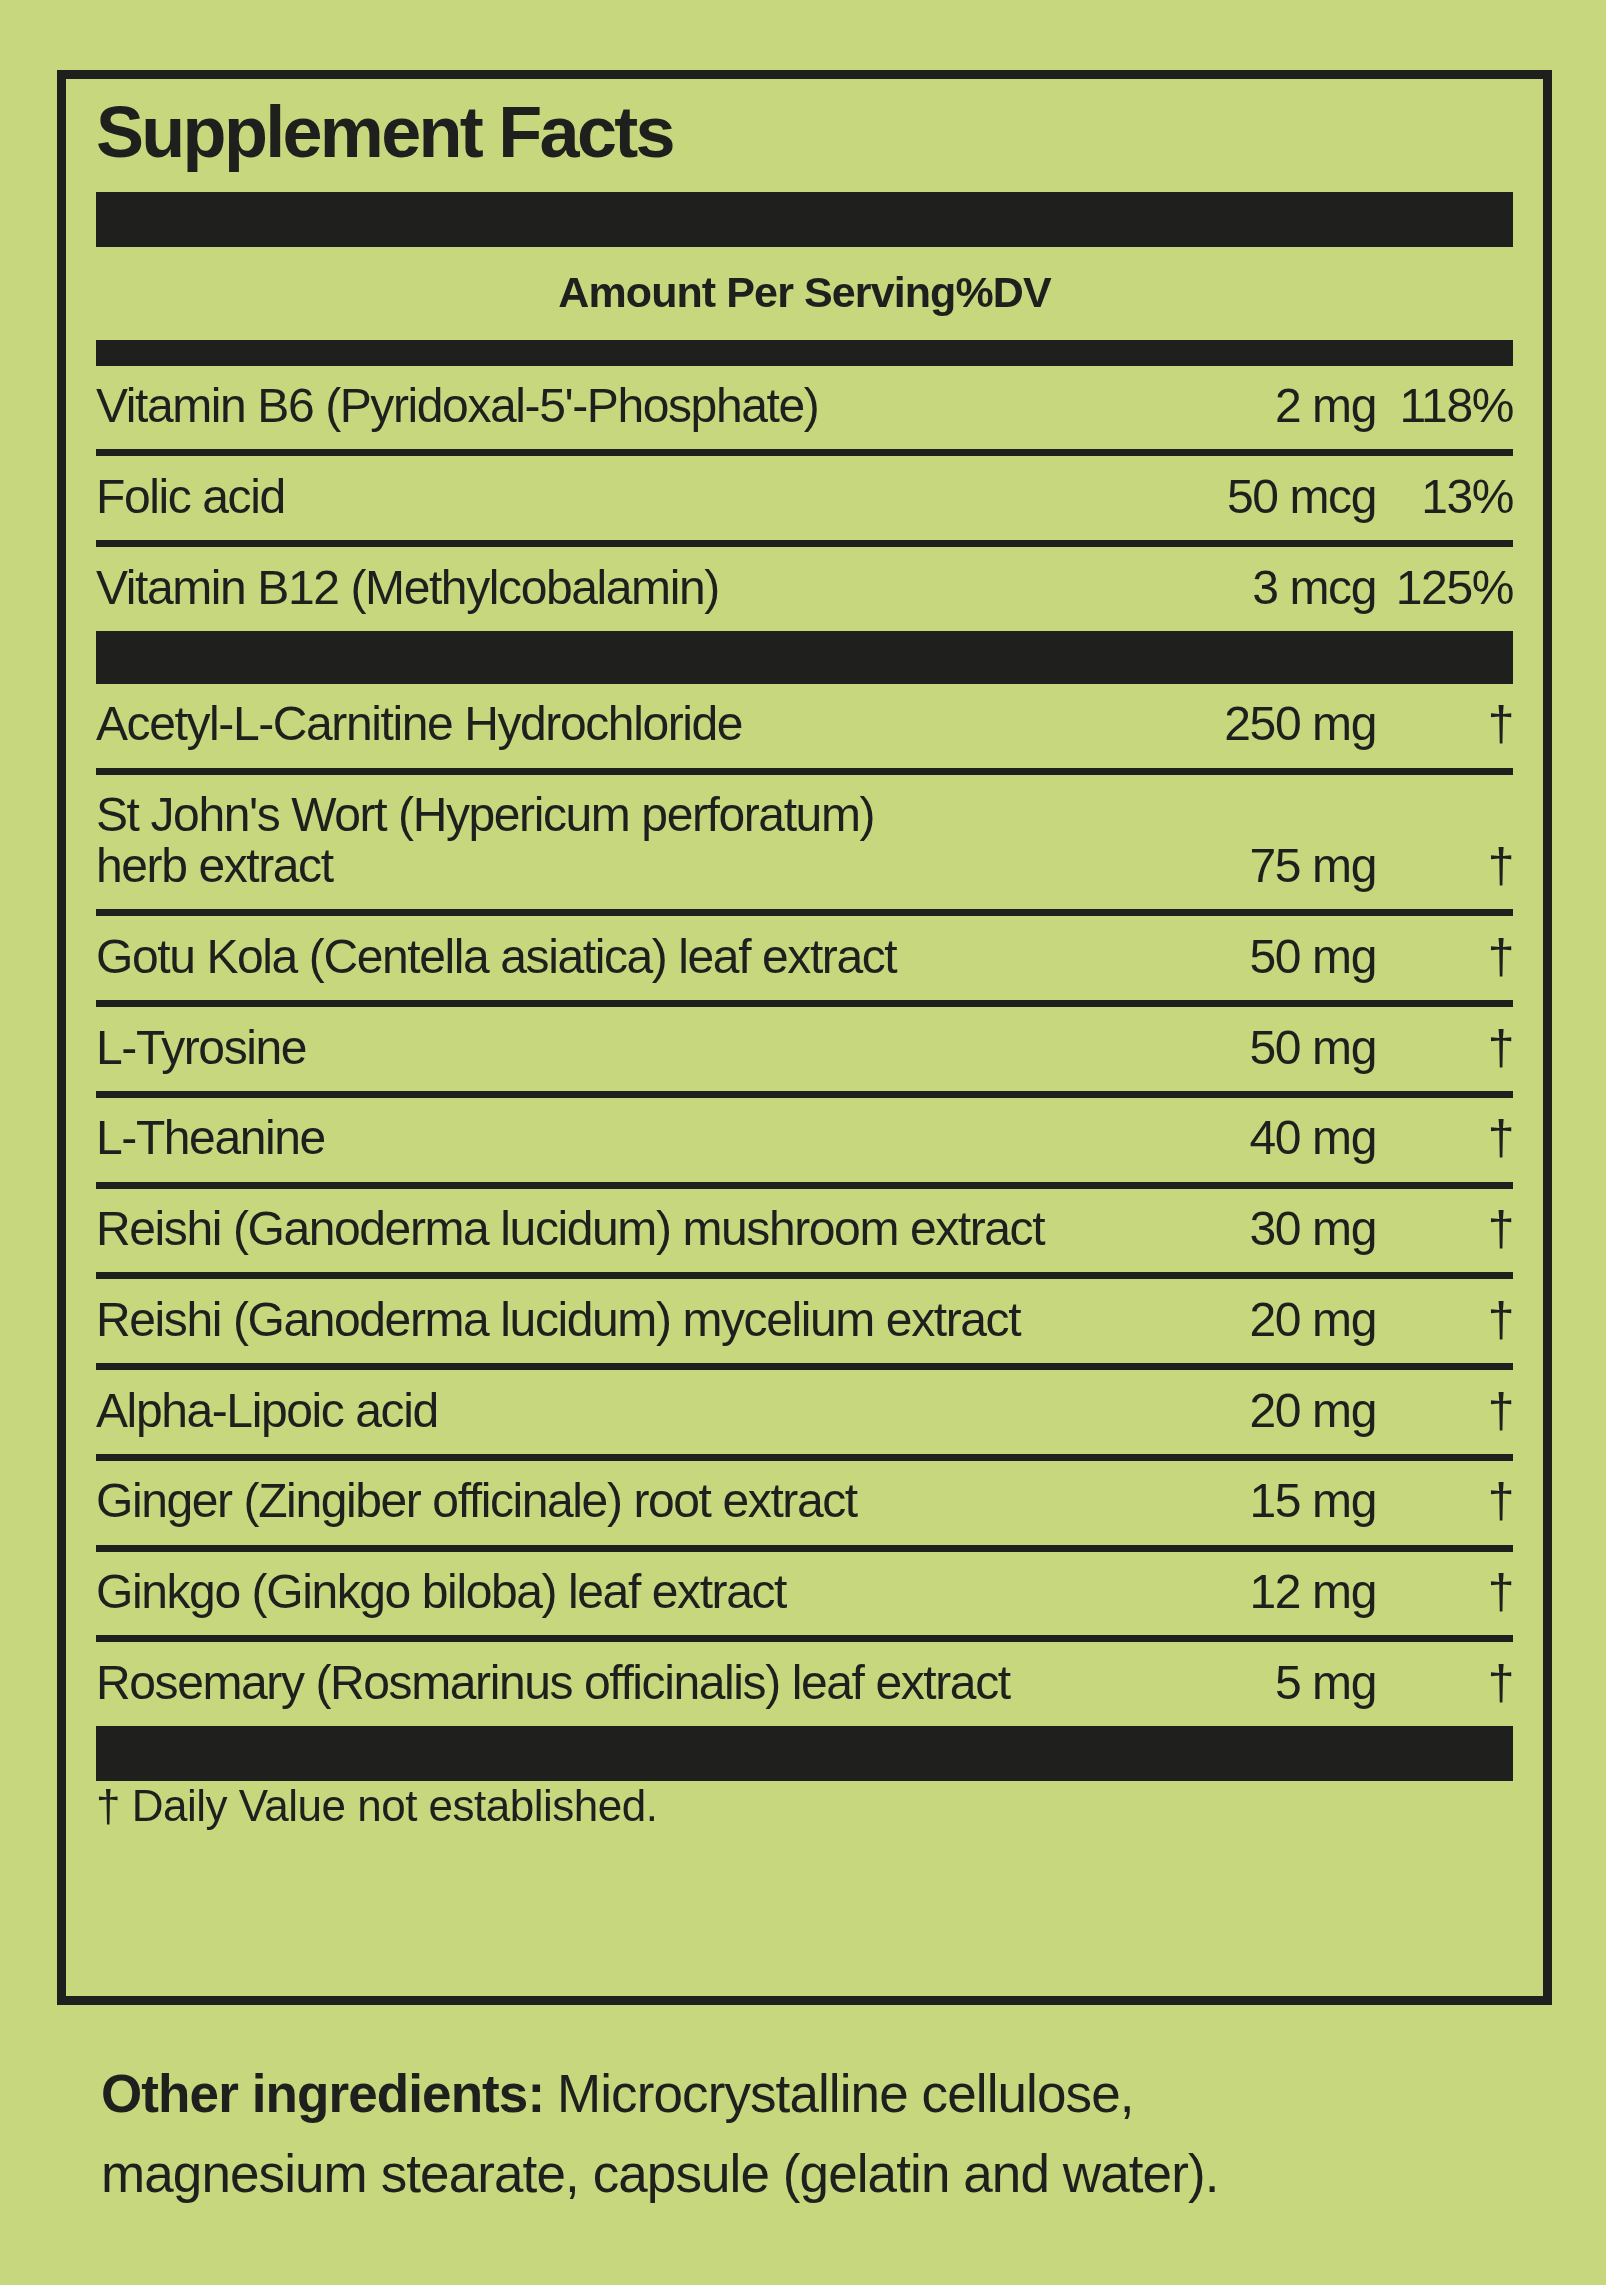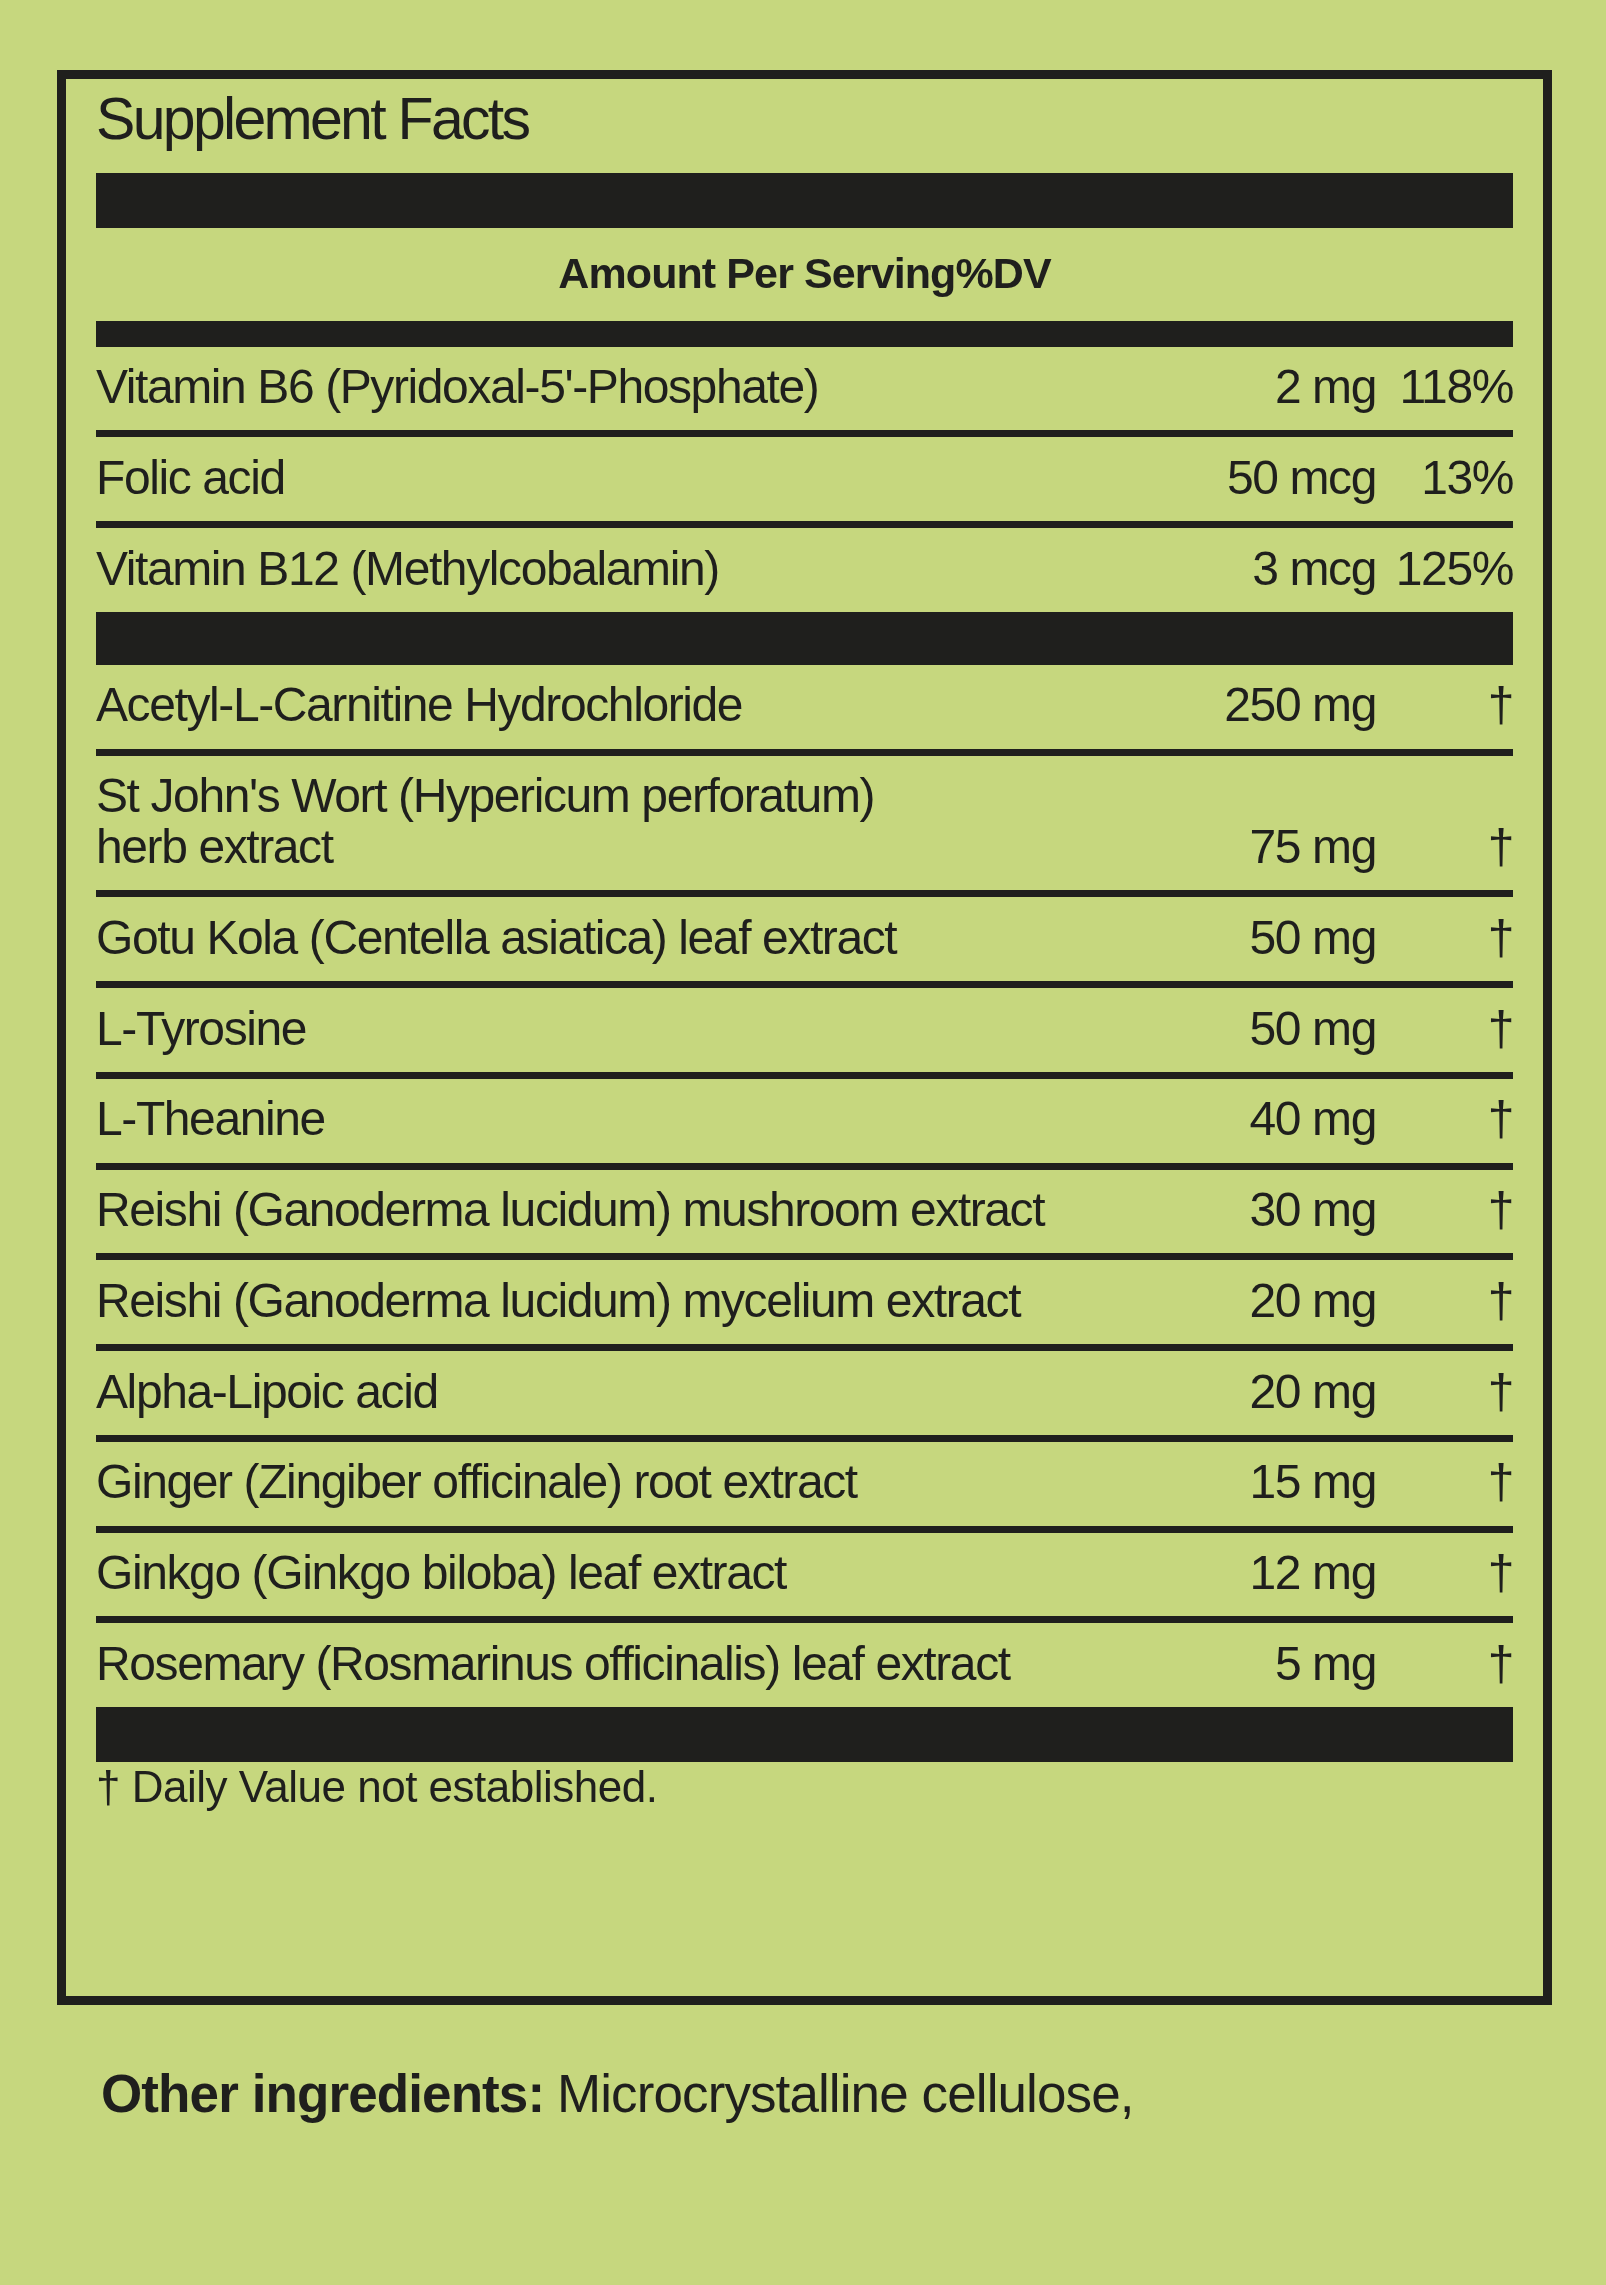--- a/index.html
+++ b/index.html
@@ -17,23 +17,23 @@
     position: absolute;
     left: 57px;
     top: 70px;
     width: 1495px;
     height: 1935px;
     border: 9.1px solid var(--ink, #1f1f1d);
     padding: 0 30px;
     overflow: hidden;
   }
   .title {
-    margin-top: 11px;
-    font-size: 59px;
-    font-weight: normal;
+    margin-top: 17px;
+    font-size: 72px;
+    font-weight: bold;
     letter-spacing: -2.7px;
     line-height: 1.0;
     white-space: nowrap;
   }
   .serving-info {
     margin-top: 16.4px;
     font-size: 41px;
     line-height: 1.42;
     letter-spacing: -0.5px;
   }
@@ -173,14 +173,15 @@
     </div>
 
   <div class="bar b4"></div>
 
   <div class="footnote">† Daily Value not established.</div>
 </div>
 
 <div class="other-ingredients">
   <span class="oi-label">Other ingredients:</span><span>Microcrystalline cellulose,</span>
   <br>
+  <span>magnesium stearate, capsule (gelatin and water).</span>
 </div>
 
 
 </body></html>

